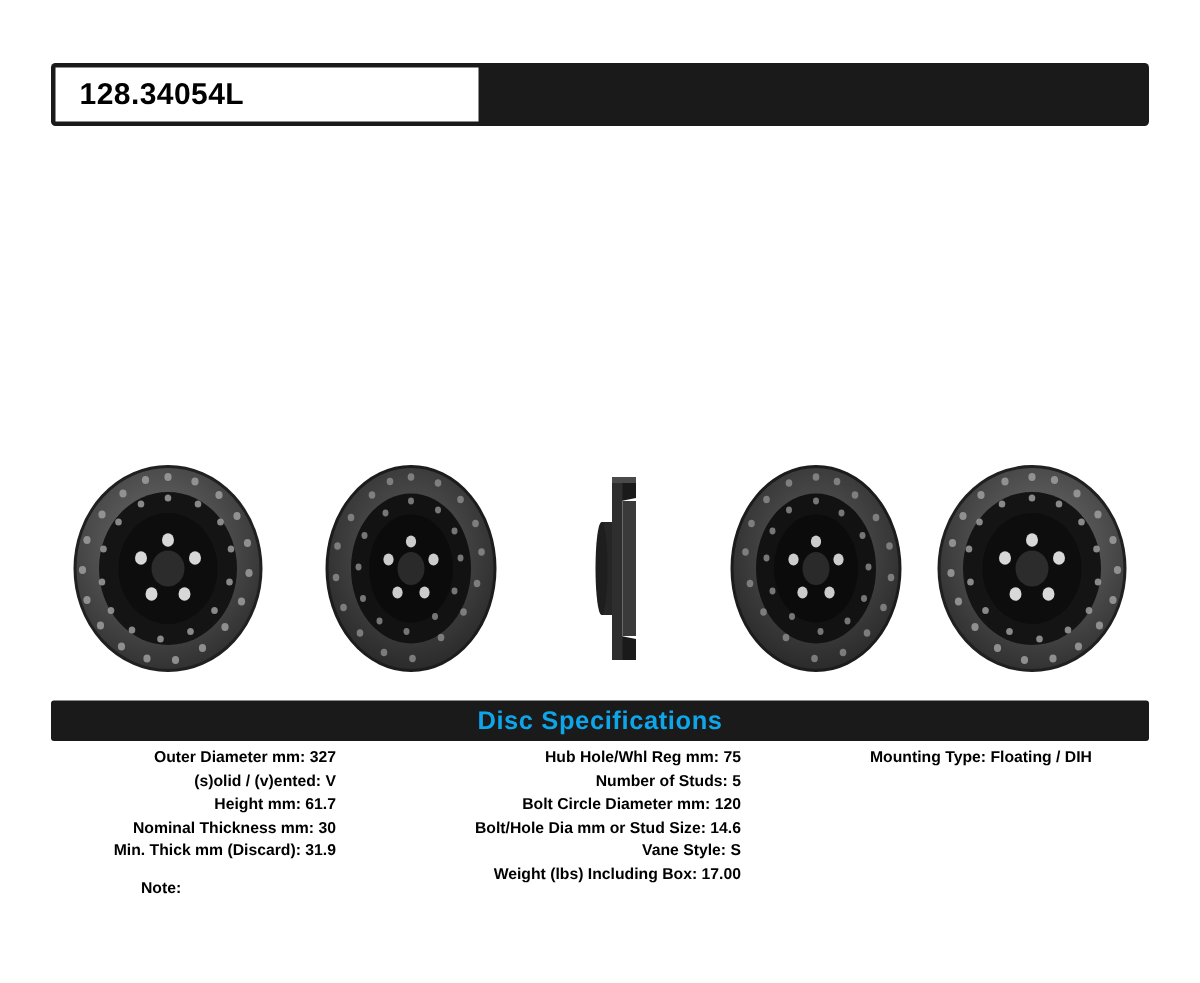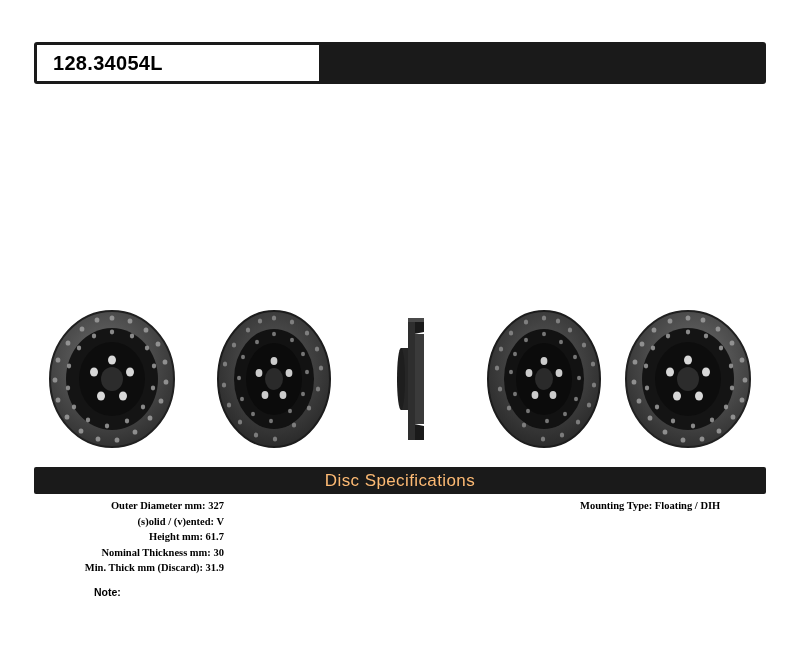--- a/index.html
+++ b/index.html
@@ -83,23 +83,23 @@
     top: 443px;
     width: 732px;
     height: 27px;
     background: #1a1a1a;
     border-radius: 2px;
     display: flex;
     align-items: center;
     justify-content: center;
   }
   .spec-bar .txt {
-    color: #fdba74;
+    color: #0ea5e9;
     font-size: 17px;
-    font-weight: normal;
+    font-weight: bold;
     letter-spacing: 0.4px;
   }
 
   
   .spec-cols {
     position: absolute;
     left: 34px;
     top: 474px;
     width: 732px;
     height: 120px;
@@ -108,21 +108,21 @@
     position: absolute;
     top: 0;
     font-size: 10.5px;
     font-weight: bold;
     line-height: 15.5px;
   }
   .col-a { left: 0px;   width: 190px; text-align: right; }
   .col-b { left: 200px; width: 260px; text-align: right; }
   .col-c { left: 470px; width: 262px; text-align: left; padding-left: 76px; box-sizing: border-box; }
 
-  .spec-line { white-space: nowrap; font-family: Liberation Serif, serif; }
+  .spec-line { white-space: nowrap; }
 
   
   .note {
     position: absolute;
     left: 94px;
     top: 562px;
     font-size: 10.5px;
     font-weight: bold;
   }
 </style>
@@ -377,20 +377,28 @@
   <div class="spec-cols">
 
     <div class="col col-a">
       <div class="spec-line">Outer Diameter mm: 327</div>
       <div class="spec-line">(s)olid / (v)ented: V</div>
       <div class="spec-line">Height mm: 61.7</div>
       <div class="spec-line">Nominal Thickness mm: 30</div>
       <div class="spec-line">Min. Thick mm (Discard): 31.9</div>
     </div>
 
+    <div class="col col-b">
+      <div class="spec-line">Hub Hole/Whl Reg mm: 75</div>
+      <div class="spec-line">Number of Studs: 5</div>
+      <div class="spec-line">Bolt Circle Diameter mm: 120</div>
+      <div class="spec-line">Bolt/Hole Dia mm or Stud Size: 14.6</div>
+      <div class="spec-line">Vane Style: S</div>
+      <div class="spec-line">Weight (lbs) Including Box: 17.00</div>
+    </div>
 
     <div class="col col-c">
       <div class="spec-line">Mounting Type: Floating / DIH</div>
     </div>
 
   </div>
 
   <div class="note">
     <span>Note:</span>
     <span></span>

